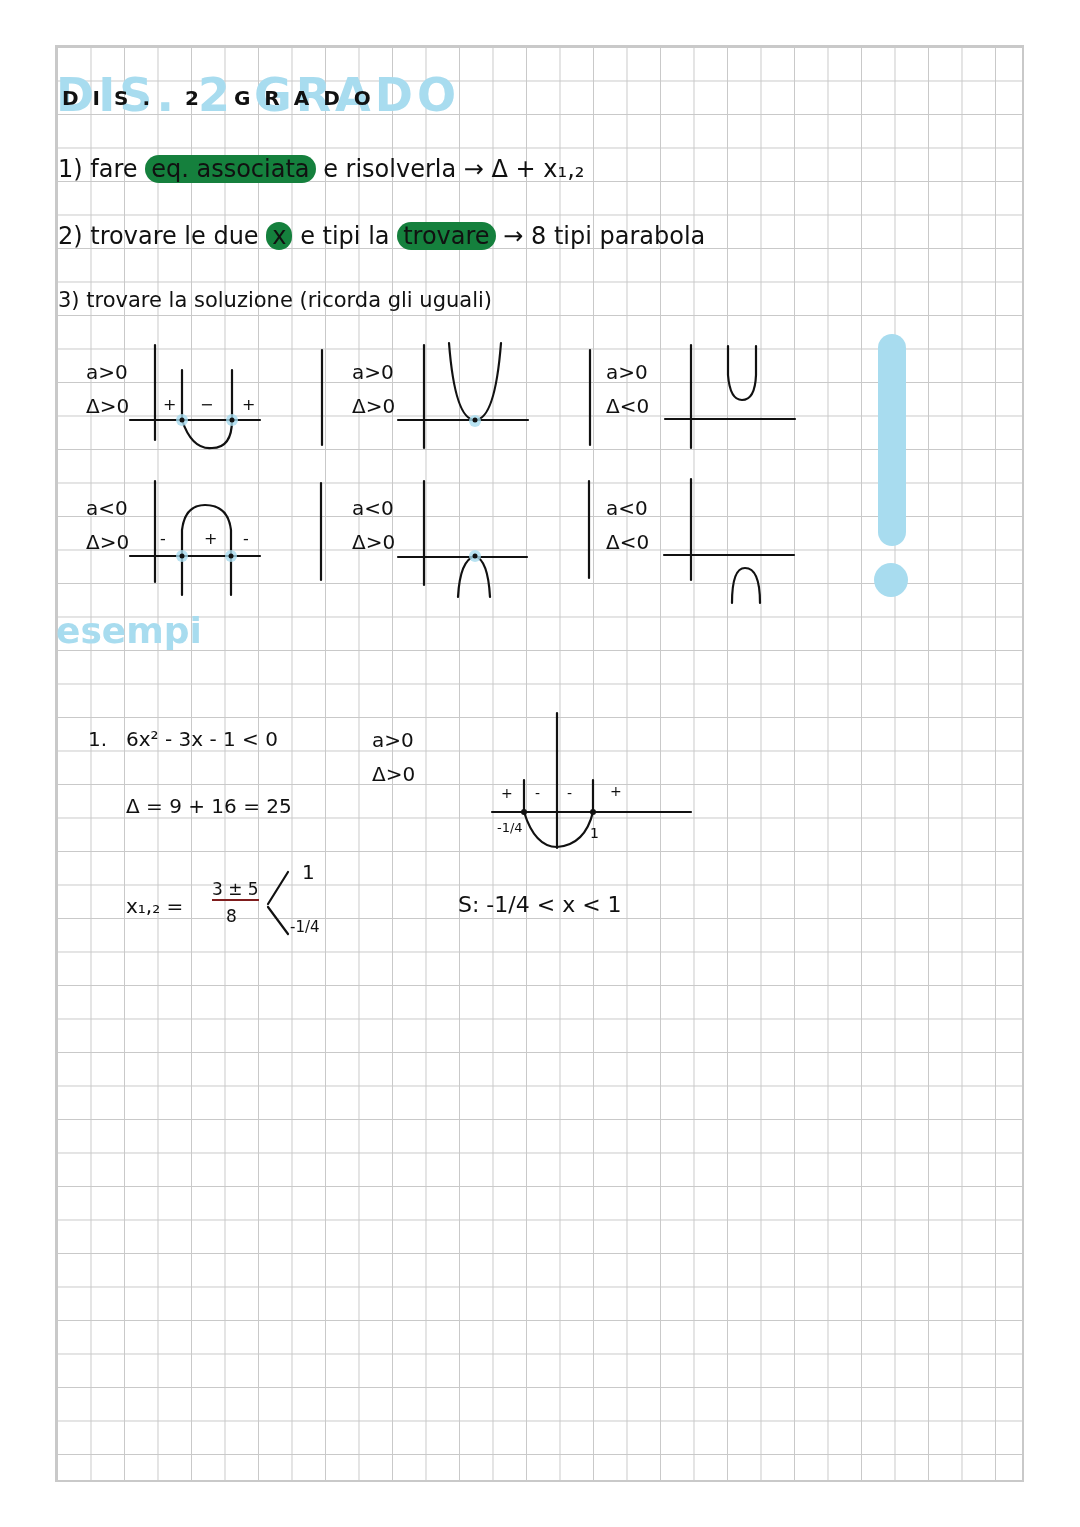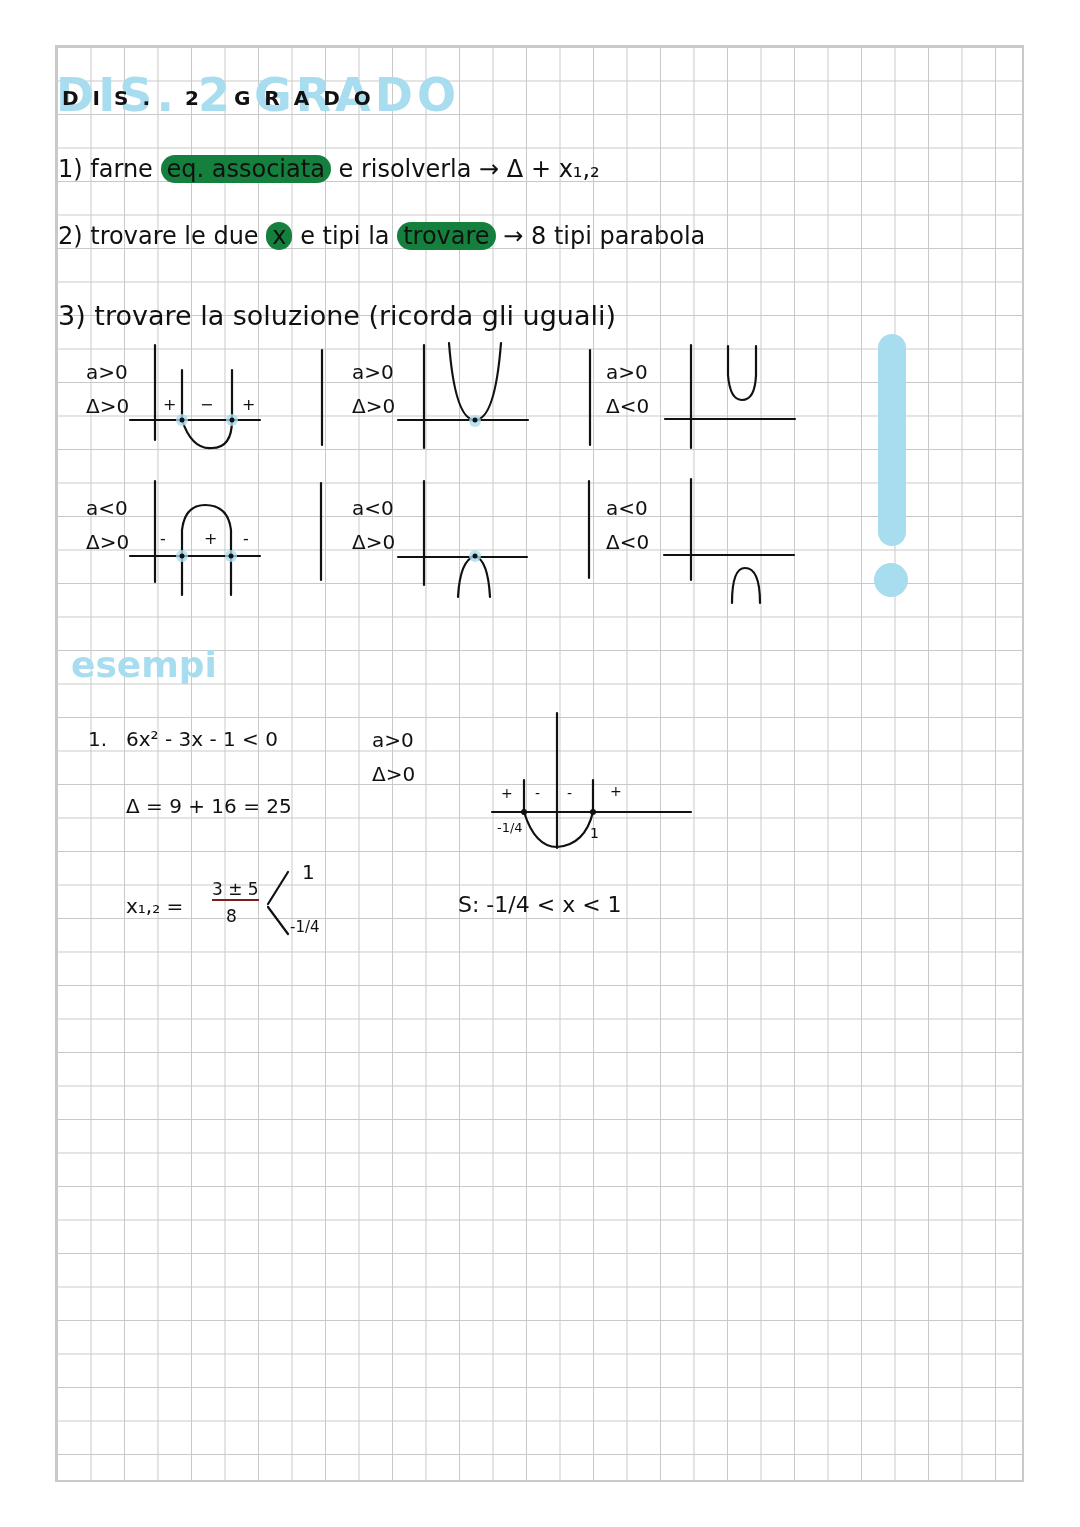--- a/index.html
+++ b/index.html
@@ -20,33 +20,33 @@
 </head>
 <body>
 
 <div class="grid"></div>
 
 <div class="abs title-bg" style="left:56px;top:68px;">DIS. 2 GRADO</div>
 <div class="abs title-fg" style="left:62px;top:86px;">DIS. 2 GRADO</div>
 
 <div class="abs line" style="left:58px;top:155px;">
   <span>1)</span>
-  <span>farne</span>
+  <span>fare</span>
   <span class="hl">eq. associata</span>
   <span>e risolverla → Δ + x₁,₂</span>
 </div>
 <div class="abs line" style="left:58px;top:222px;">
   <span>2)</span>
   <span>trovare le due</span>
   <span class="hl">x</span>
   <span>e tipi la</span>
   <span class="hl">trovare</span>
   <span>→ 8 tipi parabola</span>
 </div>
-<div class="abs line" style="left:58px;top:288px;font-size:27px;margin-top:12px;">
+<div class="abs line" style="left:58px;top:288px;font-size:21px;">
   <span>3)</span>
   <span>trovare la soluzione (ricorda gli uguali)</span>
 </div>
 
 <div class="abs lbl" style="left:86px;top:360px;">a&gt;0</div>
 <div class="abs lbl" style="left:86px;top:394px;">Δ&gt;0</div>
 <div class="abs lbl" style="left:352px;top:360px;">a&gt;0</div>
 <div class="abs lbl" style="left:352px;top:394px;">Δ&gt;0</div>
 <div class="abs lbl" style="left:606px;top:360px;">a&gt;0</div>
 <div class="abs lbl" style="left:606px;top:394px;">Δ&lt;0</div>
@@ -110,21 +110,21 @@
     <circle cx="475" cy="420" r="2.5"></circle>
     <circle cx="182" cy="556" r="2.5"></circle>
       <circle cx="231" cy="556" r="2.5"></circle>
     <circle cx="475" cy="556" r="2.5"></circle>
   </g>
 </svg>
 
 <div class="abs" style="left:878px;top:334px;width:28px;height:212px;background:#a8dcef;border-radius:14px;"></div>
 <div class="abs" style="left:874px;top:563px;width:34px;height:34px;background:#a8dcef;border-radius:50%;"></div>
 
-<div class="abs esempi" style="left:56px;top:644px;padding-left:15px;">esempi</div>
+<div class="abs esempi" style="left:56px;top:610px;">esempi</div>
 
 <div class="abs ex" style="left:88px;top:727px;">1.</div>
 <div class="abs ex" style="left:126px;top:727px;">6x² - 3x - 1 &lt; 0</div>
 <div class="abs ex" style="left:126px;top:794px;text-align:right;">Δ = 9 + 16 = 25</div>
 <div class="abs ex" style="left:126px;top:894px;">x₁,₂ =</div>
 <div class="abs ex" style="left:212px;top:879px;font-size:17px;border-bottom:2px solid #7f1d1d;">3 ± 5</div>
 <div class="abs ex" style="left:226px;top:906px;font-size:17px;">8</div>
 <div class="abs ex" style="left:302px;top:860px;">1</div>
 <div class="abs ex" style="left:290px;top:918px;font-size:15px;">-1/4</div>
 

